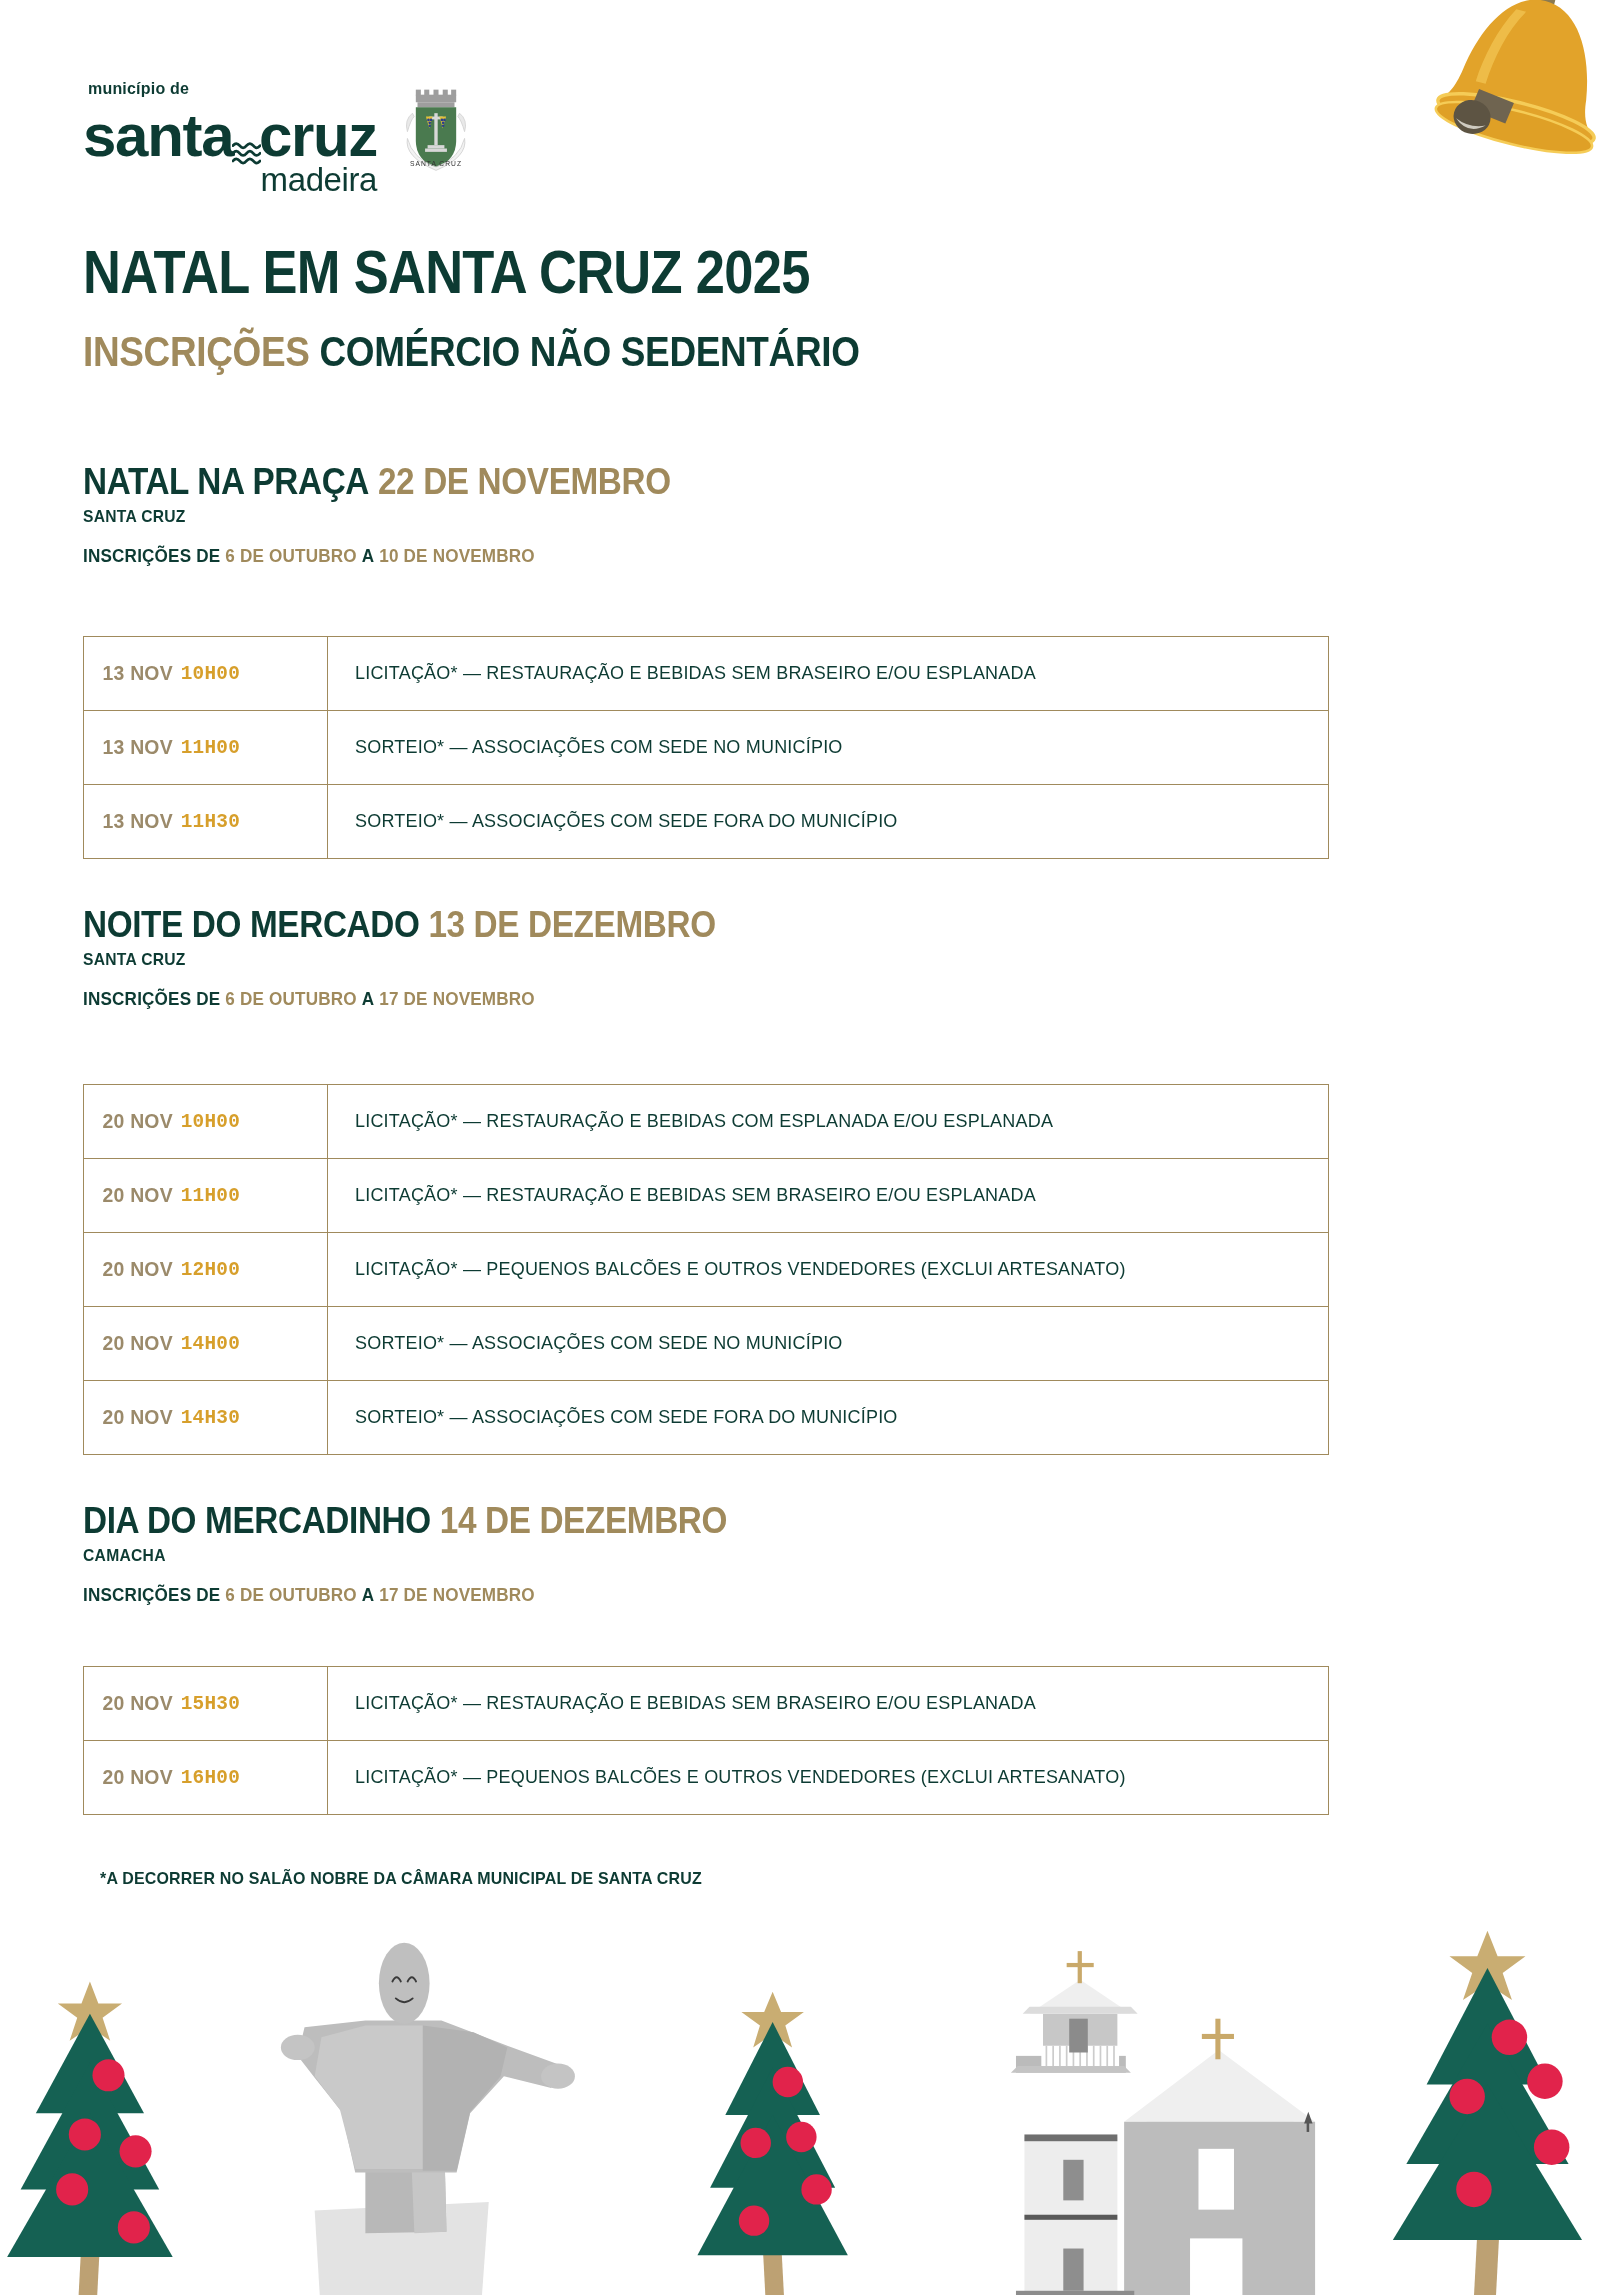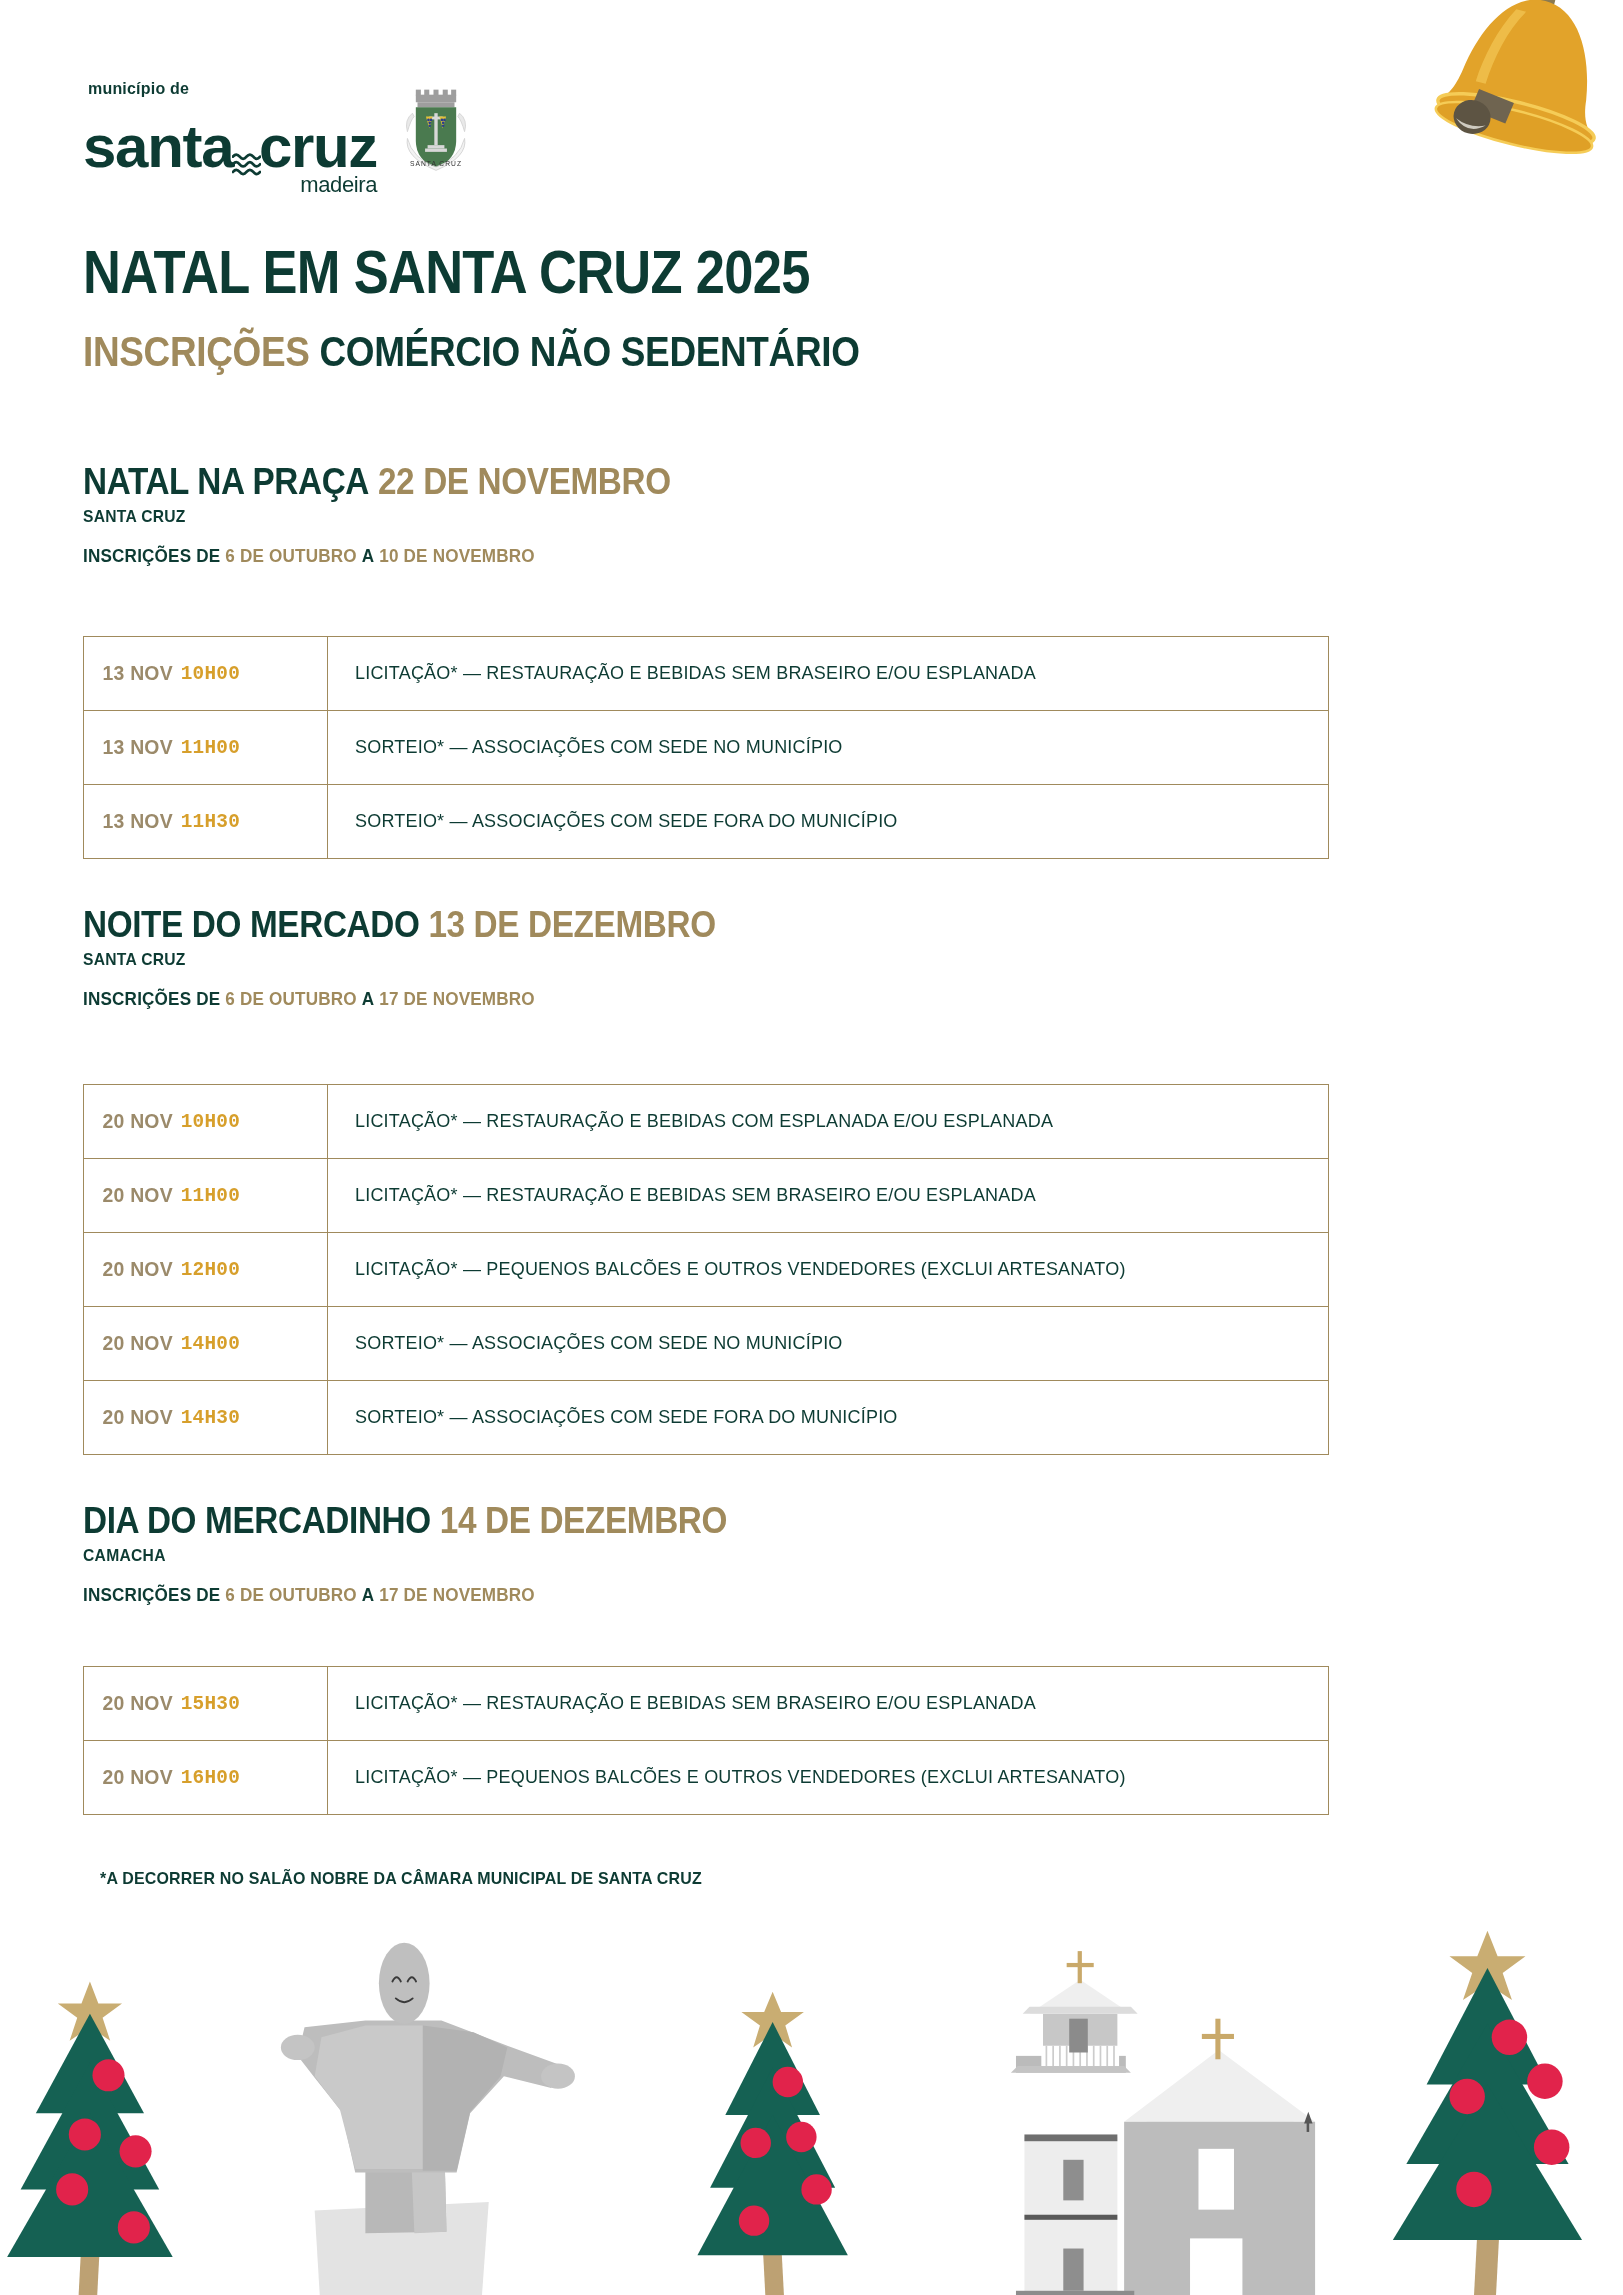--- a/index.html
+++ b/index.html
@@ -27,41 +27,41 @@
   }
   .wordmark {
     line-height: 1;
   }
   .wordmark .muni {
     font-size: 16px;
     font-weight: 700;
     letter-spacing: 0.2px;
     color: #0d3b33;
     margin-left: 5px;
-    margin-bottom: 20px;
+    margin-bottom: 9px;
     font-family: "Liberation Sans", sans-serif;
   }
   .wordmark .big {
     font-size: 60px;
     font-weight: 700;
     letter-spacing: -1.3px;
     color: #0d3b33;
     display: flex;
     align-items: center;
   }
   .wordmark .big .waves {
     display: inline-block;
     width: 29px;
     height: 34px;
     margin: 0 -1.7px;
     position: relative;
     top: 2.5px;
   }
   .wordmark .madeira {
-    font-size: 22px;
+    font-size: 33px;
     font-weight: 400;
     color: #0d3b33;
     text-align: right;
     letter-spacing: -0.4px;
     margin-top: -3.4px;
   }
   .crest { width: 74px; height: 88px; margin-top: 5px; }
 
   
   .bell-wrap {

